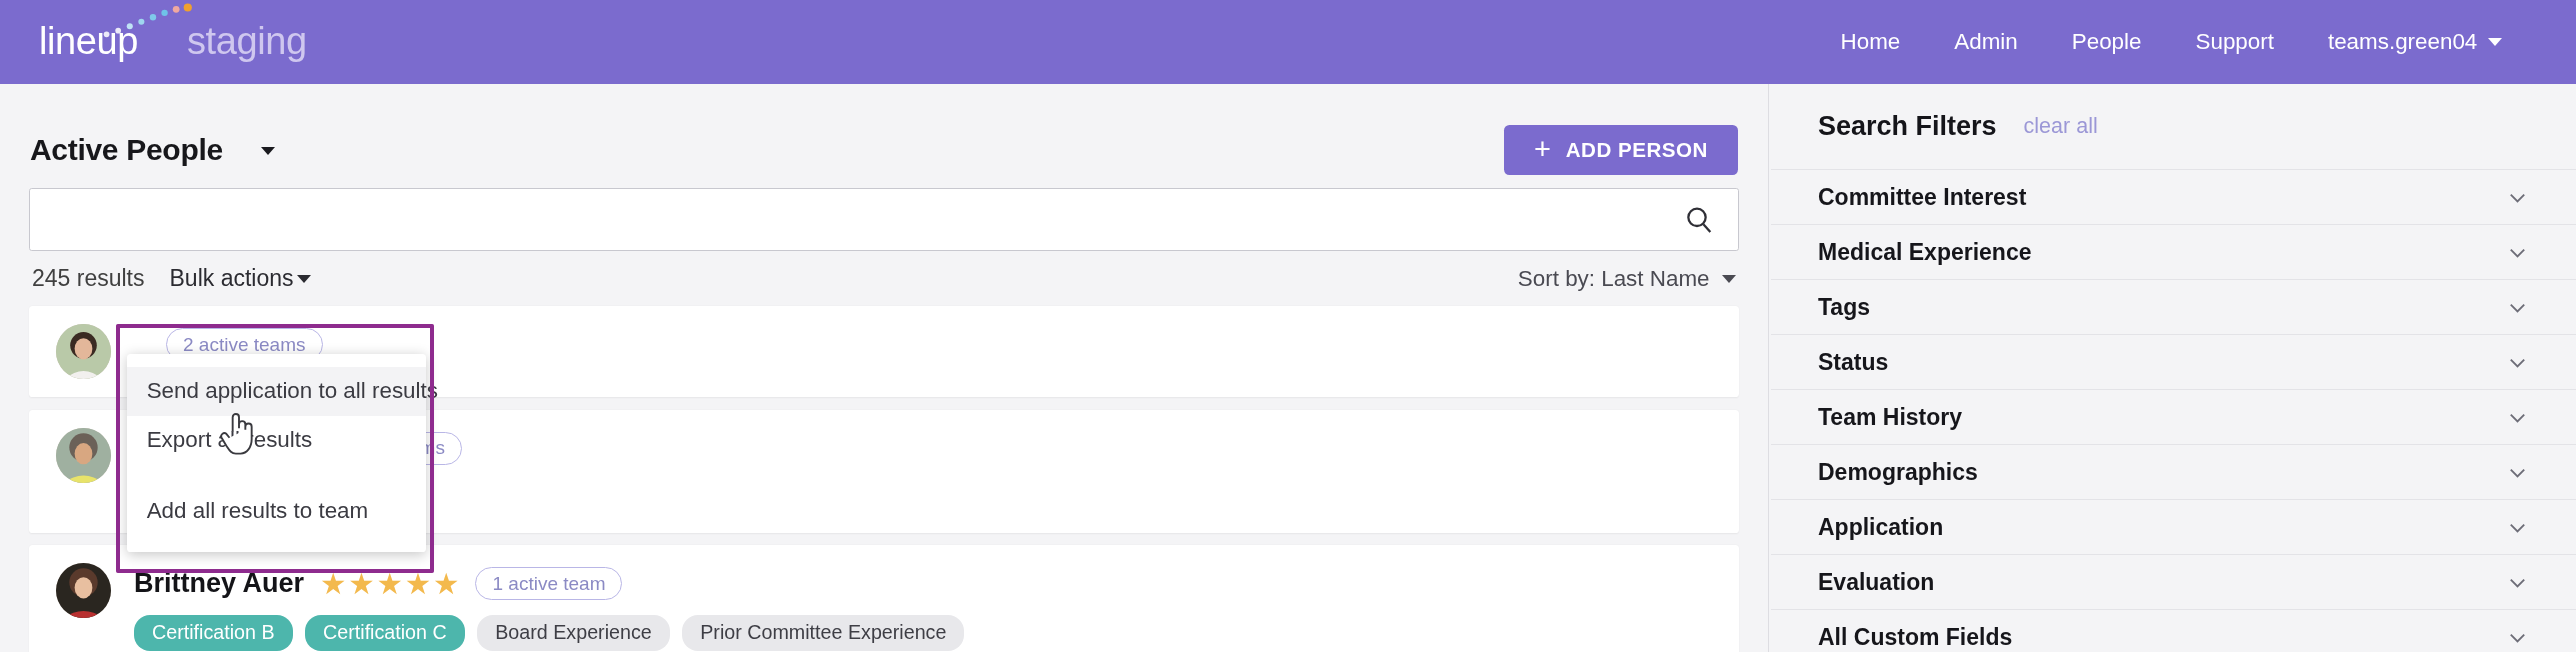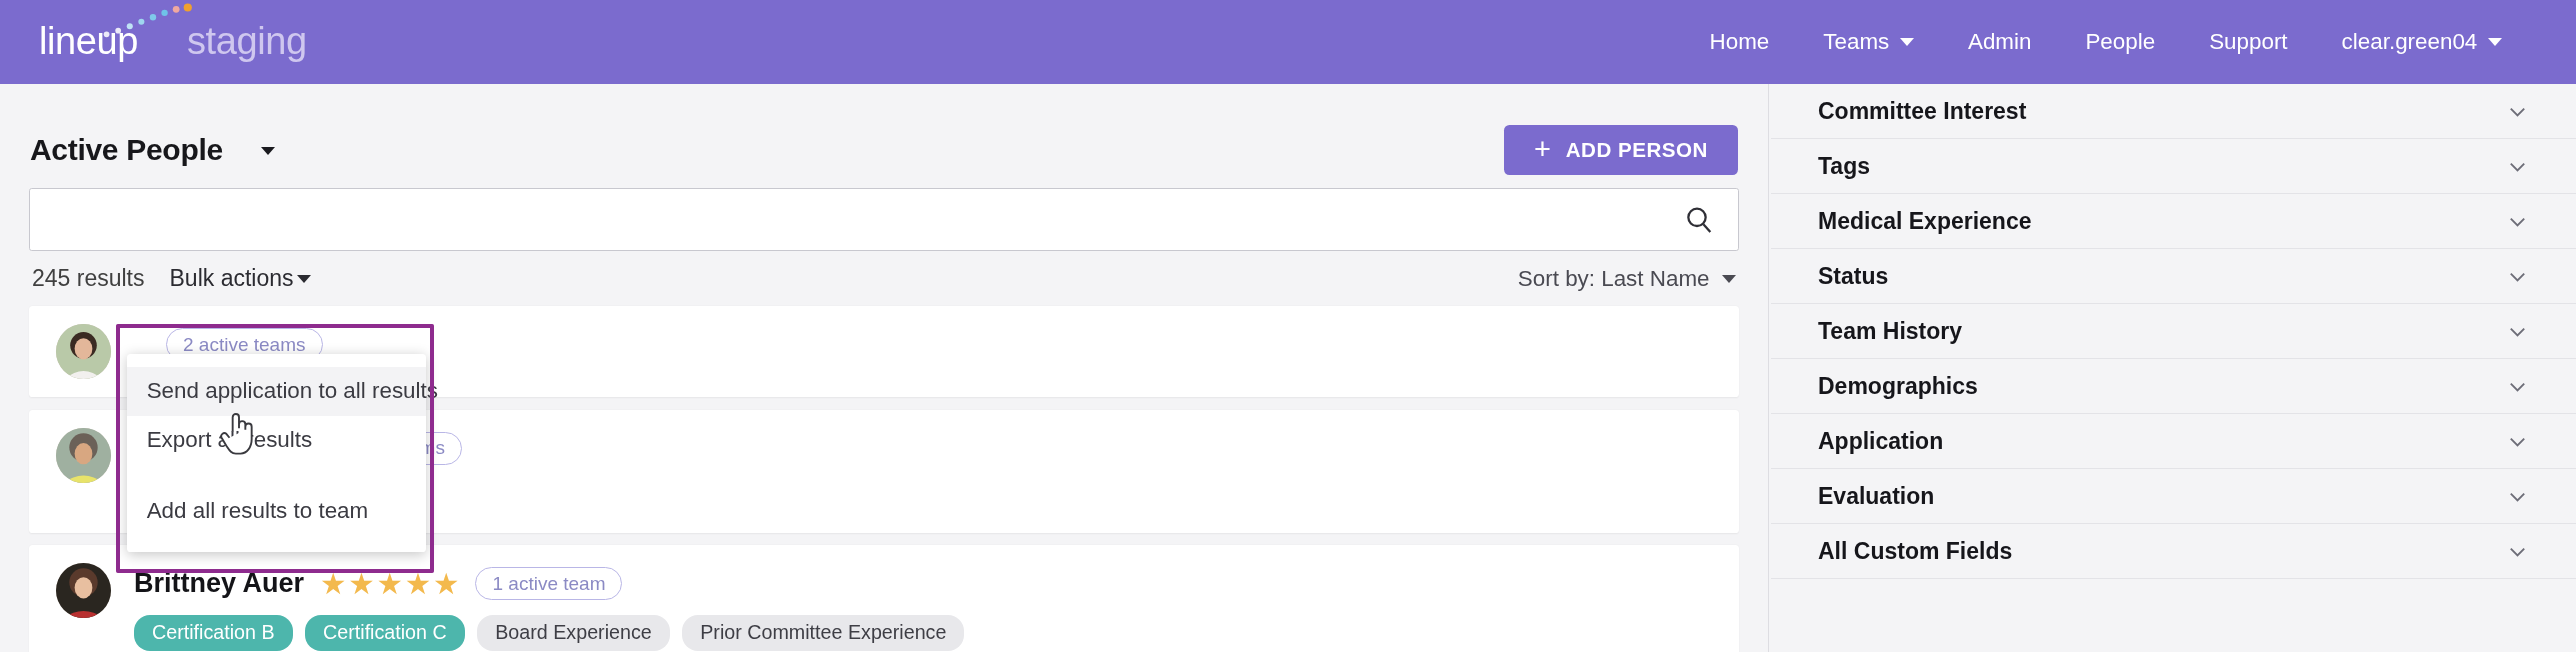--- a/index.html
+++ b/index.html
@@ -196,34 +196,30 @@
     </svg>
     <span class="brand-text">lineup</span>
     <span class="brand-text2">staging</span>
   </div>
 
   <div class="nav">
     <div class="nav-item">
       <span>Home</span>
     </div>
     <div class="nav-item">
-      <span>Teams</span>
-      <i class="caret-down"></i>
-    </div>
-    <div class="nav-item">
       <span>Admin</span>
     </div>
     <div class="nav-item">
       <span>People</span>
     </div>
     <div class="nav-item">
       <span>Support</span>
     </div>
     <div class="nav-item">
-      <span>clear.green04</span>
+      <span>teams.green04</span>
       <i class="caret-down"></i>
     </div>
   </div>
 </div>
 
 <div class="main">
 
   <div class="page-head">
     <span class="page-title">Active People</span>
     <span class="page-title-caret">
@@ -355,40 +351,44 @@
   <div class="highlight-box"></div>
 
   <svg class="cursor-hand" viewBox="0 0 24 30">
     <path d="M8 14 V5 a2 2 0 0 1 4 0 v7 M12 12 V9.5 a2 2 0 0 1 4 0 V13
              M16 13 v-2 a2 2 0 0 1 4 0 v8 c0 5 -3 9 -7 9 h-3 c-3 0 -4 -2 -6 -5
              l-3 -5 a2 2 0 0 1 3 -2.5 l2 2.5" fill="#ffffff" stroke="#3a3a3f" stroke-width="1.2" stroke-linejoin="round"></path>
   </svg>
 </div>
 
 <div class="sidebar">
+  <div class="sb-head">
+    <span class="sb-title">Search Filters</span>
+    <span class="sb-clear">clear all</span>
+  </div>
 
   <div class="sb-item">
     <span class="sb-label">Committee Interest</span>
     <svg class="sb-chevron" viewBox="0 0 24 24" fill="none" stroke="currentColor" stroke-width="2">
         <polyline points="5,9 12,16 19,9"></polyline>
       </svg>
   </div>
   <div class="sb-item">
+    <span class="sb-label">Medical Experience</span>
+    <svg class="sb-chevron" viewBox="0 0 24 24" fill="none" stroke="currentColor" stroke-width="2">
+        <polyline points="5,9 12,16 19,9"></polyline>
+      </svg>
+  </div>
+  <div class="sb-item">
     <span class="sb-label">Tags</span>
     <svg class="sb-chevron" viewBox="0 0 24 24" fill="none" stroke="currentColor" stroke-width="2">
         <polyline points="5,9 12,16 19,9"></polyline>
       </svg>
   </div>
   <div class="sb-item">
-    <span class="sb-label">Medical Experience</span>
-    <svg class="sb-chevron" viewBox="0 0 24 24" fill="none" stroke="currentColor" stroke-width="2">
-        <polyline points="5,9 12,16 19,9"></polyline>
-      </svg>
-  </div>
-  <div class="sb-item">
     <span class="sb-label">Status</span>
     <svg class="sb-chevron" viewBox="0 0 24 24" fill="none" stroke="currentColor" stroke-width="2">
         <polyline points="5,9 12,16 19,9"></polyline>
       </svg>
   </div>
   <div class="sb-item">
     <span class="sb-label">Team History</span>
     <svg class="sb-chevron" viewBox="0 0 24 24" fill="none" stroke="currentColor" stroke-width="2">
         <polyline points="5,9 12,16 19,9"></polyline>
       </svg>

